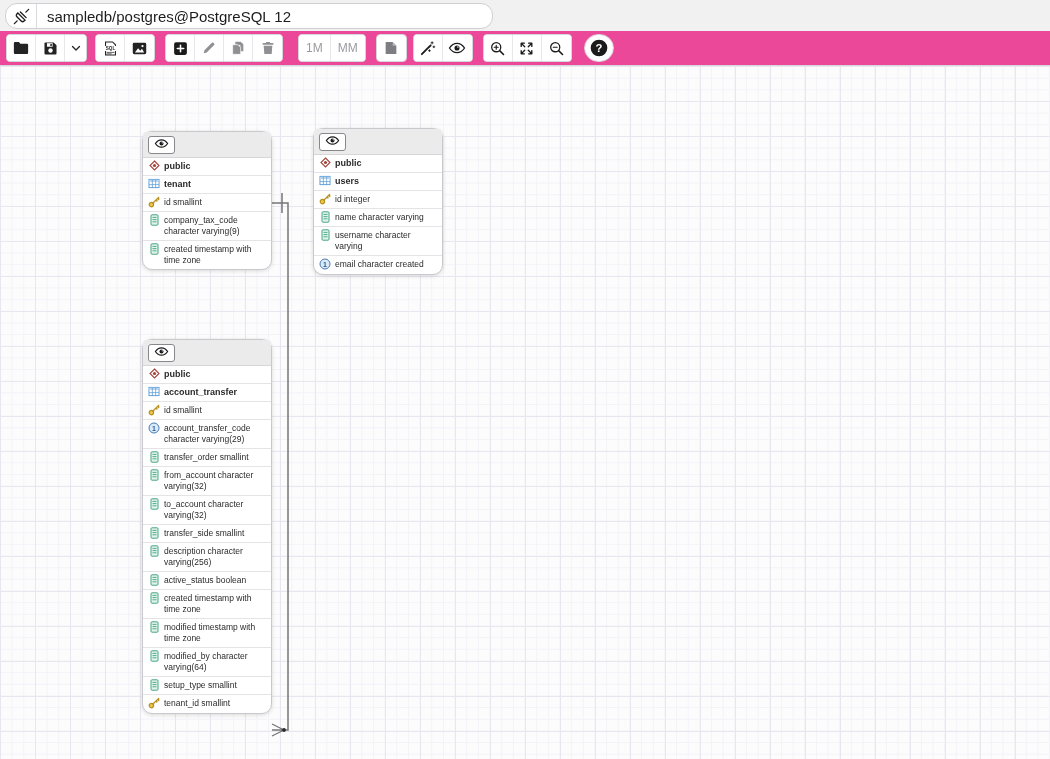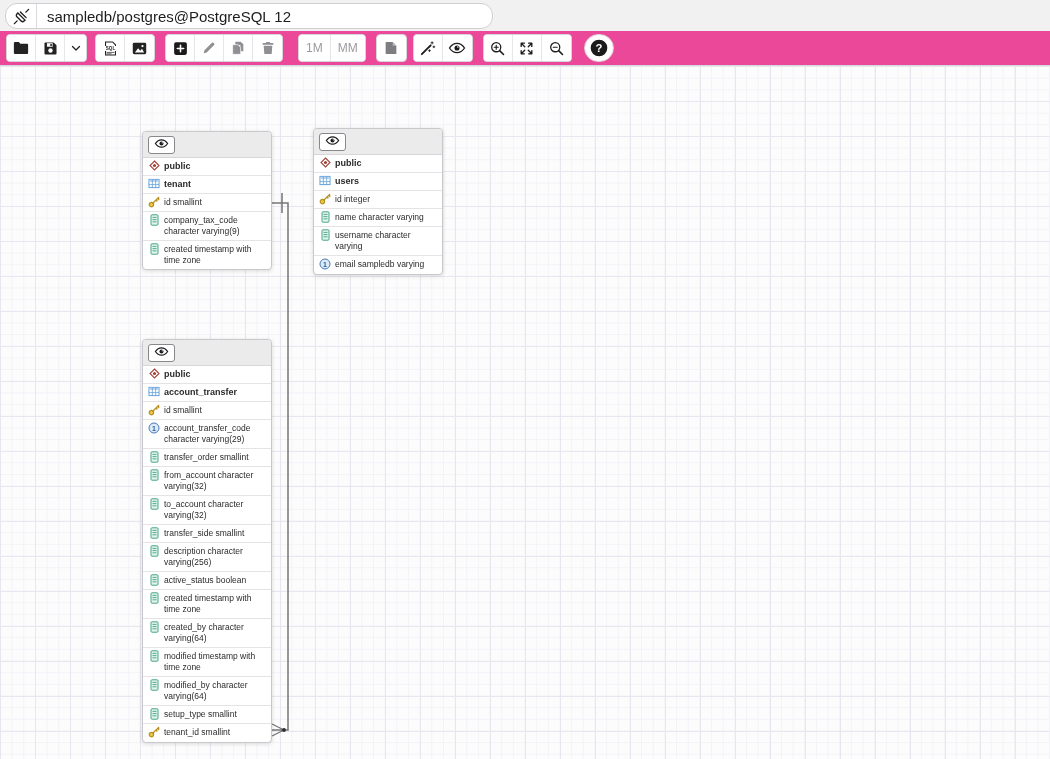--- a/index.html
+++ b/index.html
@@ -34,21 +34,21 @@
       linear-gradient(#e7e7ef 1px, transparent 1px),
       linear-gradient(90deg, #e7e7ef 1px, transparent 1px),
       linear-gradient(#f3f3f8 1px, transparent 1px),
       linear-gradient(90deg, #f3f3f8 1px, transparent 1px);
     background-size:35px 35px, 35px 35px, 11.666px 11.666px, 11.666px 11.666px; }
 
   .rel-layer { position:absolute; left:0; top:0; width:1050px; height:693px; pointer-events:none; }
 
   
   .erd-table { position:absolute; width:130px; background:#fff; border:1px solid #c9c9cd;
-    border-radius:4px; box-shadow:0 1px 4px rgba(0,0,0,.14); font-size:8.5px; color:#2b2b2b; }
+    border-radius:10px; box-shadow:0 1px 4px rgba(0,0,0,.14); font-size:8.5px; color:#2b2b2b; }
   .erd-header { background:#ebebec; border-bottom:1px solid #d6d6d9; border-radius:4px 4px 0 0;
     padding:4px 5px; height:26px; display:flex; align-items:center; }
   .eye-btn { width:27px; height:18px; background:#fff; border:1px solid #88888c; border-radius:3px;
     display:flex; align-items:center; justify-content:center; cursor:pointer; padding:0; }
   .erd-row { display:flex; align-items:flex-start; gap:4px; padding:3px 5px 3px 5px;
     border-bottom:1px solid #e4e4e6; line-height:11px; min-height:18px; }
   .erd-row:last-child { border-bottom:none; }
   .erd-row.bold .rtxt { font-weight:bold; font-size:9px; }
   .ric { flex:0 0 12px; width:12px; display:flex; justify-content:center; margin-top:-1px; }
   .rtxt { flex:1; overflow-wrap:anywhere; word-break:break-word; }
@@ -329,21 +329,21 @@
           </span>
           <span class="rtxt">username character varying</span>
         </div>
         <div class="erd-row">
           <span class="ric">
             <svg width="12" height="12" viewBox="0 0 12 12">
               <circle cx="6" cy="6" r="5" fill="#dcebf8" stroke="#4a78b5" stroke-width="1"></circle>
               <text x="6" y="8.6" text-anchor="middle" font-size="7" font-weight="bold" font-family="Liberation Sans,sans-serif" fill="#2c5c9e">1</text>
             </svg>
           </span>
-          <span class="rtxt">email sampledb varying</span>
+          <span class="rtxt">email character created</span>
         </div>
       </div>
       <div class="erd-table" style="left: 142px; top: 273px;">
         <div class="erd-header">
           <button class="eye-btn">
             <span><svg width="15" height="11" viewBox="0 0 24 18">
                 <path d="M2 9s4-6 10-6 10 6 10 6-4 6-10 6S2 9 2 9z" fill="none" stroke="#1b1b1b" stroke-width="2"></path>
                 <circle cx="12" cy="9" r="3.3" fill="#1b1b1b"></circle>
                 <circle cx="13.2" cy="7.8" r="1" fill="#fff"></circle>
               </svg></span>
@@ -451,29 +451,20 @@
           </span>
           <span class="rtxt">created timestamp with time zone</span>
         </div>
         <div class="erd-row">
           <span class="ric">
             <svg width="9" height="12" viewBox="0 0 9 12">
               <rect x="1" y="0.8" width="7" height="10.4" rx="1" fill="#e2f3ec" stroke="#45a583" stroke-width="1"></rect>
               <path d="M2.5 3.4h4M2.5 5.6h4M2.5 7.8h4" stroke="#45a583" stroke-width="0.9"></path>
             </svg>
           </span>
-          <span class="rtxt">created_by character varying(64)</span>
-        </div>
-        <div class="erd-row">
-          <span class="ric">
-            <svg width="9" height="12" viewBox="0 0 9 12">
-              <rect x="1" y="0.8" width="7" height="10.4" rx="1" fill="#e2f3ec" stroke="#45a583" stroke-width="1"></rect>
-              <path d="M2.5 3.4h4M2.5 5.6h4M2.5 7.8h4" stroke="#45a583" stroke-width="0.9"></path>
-            </svg>
-          </span>
           <span class="rtxt">modified timestamp with time zone</span>
         </div>
         <div class="erd-row">
           <span class="ric">
             <svg width="9" height="12" viewBox="0 0 9 12">
               <rect x="1" y="0.8" width="7" height="10.4" rx="1" fill="#e2f3ec" stroke="#45a583" stroke-width="1"></rect>
               <path d="M2.5 3.4h4M2.5 5.6h4M2.5 7.8h4" stroke="#45a583" stroke-width="0.9"></path>
             </svg>
           </span>
           <span class="rtxt">modified_by character varying(64)</span>

